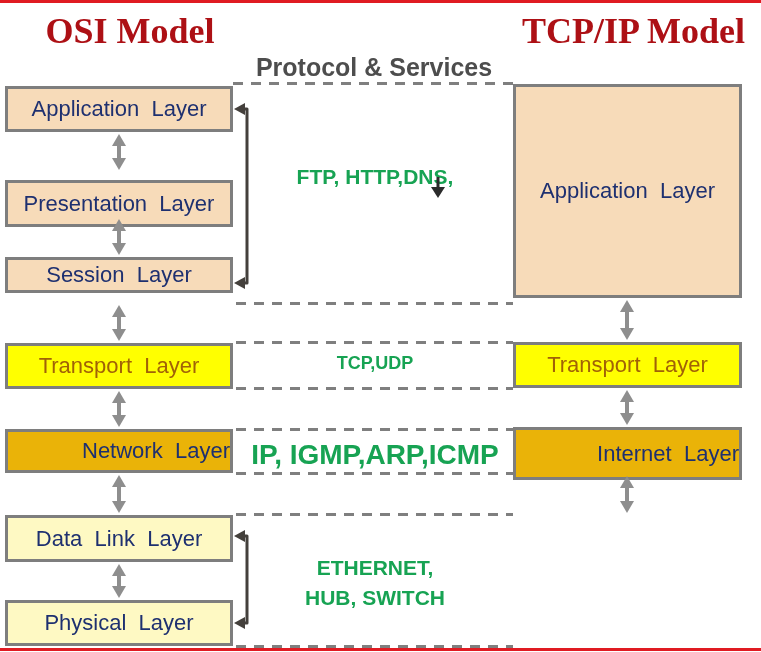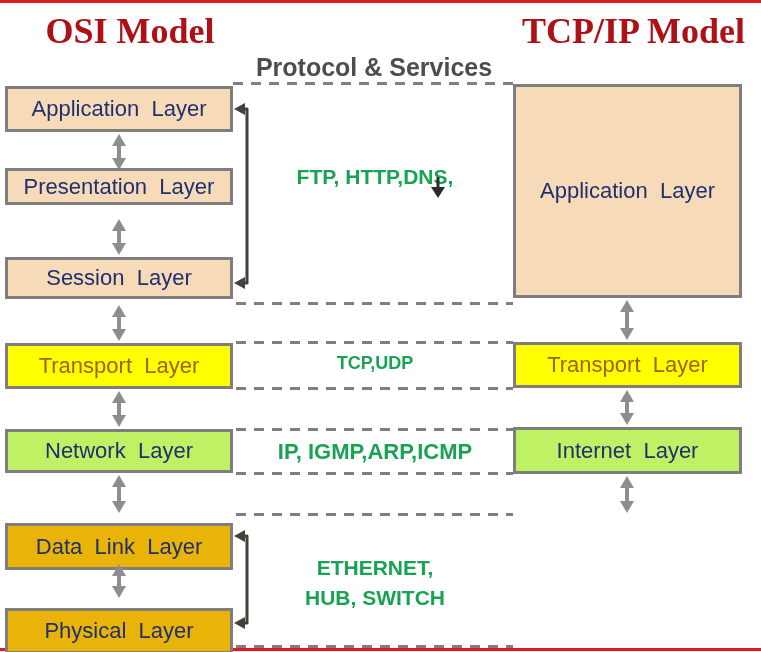--- a/index.html
+++ b/index.html
@@ -31,32 +31,32 @@
 
   .layer-box{
     position:absolute;box-sizing:border-box;border:3px solid #7e7e7e;
     display:flex;align-items:center;justify-content:center;text-align:center;
     font-size:22px;color:#1e3070;word-spacing:0.28em;z-index:2;
   }
   .col-left{left:5px;width:228px;}
   .col-right{left:513px;width:229px;}
   .fill-peach{background:#f7dbb9;}
   .fill-yellow{background:#ffff00;}
-  .fill-orange{background:#bef264;}
-  .fill-pink{background:#eab308;margin-top:8px;}
+  .fill-orange{background:#eab308;justify-content:flex-end;}
+  .fill-pink{background:#fef9c3;}
   .text-black{color:#a16207;}
   .wrap-label{max-width:182px;line-height:1.35;}
 
   .proto{
     position:absolute;left:237px;width:276px;text-align:center;
     color:#17a353;font-weight:bold;font-size:21px;z-index:2;
   }
   .proto-app{top:160px;line-height:33px;}
   .proto-transport{top:353px;font-size:18px;}
-  .proto-network{top:439px;font-size:22px;}
+  .proto-network{top:439px;font-size:28px;}
   .proto-link{top:553px;line-height:30px;}
 
   .overlay{position:absolute;left:0;top:0;z-index:3;pointer-events:none;}
 </style>
 </head>
 <body>
 
 <div class="canvas">
 
   <div class="red-rule rule-top"></div>
@@ -71,24 +71,24 @@
   <div class="dashed" style="left:236px;top:341px;width:277px;"></div>
   <div class="dashed" style="left:236px;top:387px;width:277px;"></div>
   <div class="dashed" style="left:236px;top:428px;width:277px;"></div>
   <div class="dashed" style="left:236px;top:472px;width:277px;"></div>
   <div class="dashed" style="left:236px;top:513px;width:277px;"></div>
   <div class="dashed" style="left:236px;top:645px;width:277px;"></div>
 
   <div class="layer-box col-left fill-peach" style="top:86px;height:46px;">
     <span>Application Layer</span>
   </div>
-  <div class="layer-box col-left fill-peach" style="top:168px;height:37px;">
+  <div class="layer-box col-left fill-peach" style="top:180px;height:47px;">
     <span>Presentation Layer</span>
   </div>
-  <div class="layer-box col-left fill-peach" style="top:257px;height:42px;">
+  <div class="layer-box col-left fill-peach" style="top:257px;height:36px;">
     <span>Session Layer</span>
   </div>
   <div class="layer-box col-left fill-yellow text-black" style="top:343px;height:46px;">
     <span>Transport Layer</span>
   </div>
   <div class="layer-box col-left fill-orange" style="top:429px;height:44px;">
     <span>Network Layer</span>
   </div>
   <div class="layer-box col-left fill-pink" style="top:515px;height:47px;">
     <span>Data Link Layer</span>
@@ -96,21 +96,21 @@
   <div class="layer-box col-left fill-pink" style="top:600px;height:46px;">
     <span>Physical Layer</span>
   </div>
 
   <div class="layer-box col-right fill-peach" style="top:84px;height:214px;">
     <span>Application Layer</span>
   </div>
   <div class="layer-box col-right fill-yellow text-black" style="top:342px;height:46px;">
     <span>Transport Layer</span>
   </div>
-  <div class="layer-box col-right fill-orange" style="top:427px;height:47px;">
+  <div class="layer-box col-right fill-orange" style="top:427px;height:53px;">
     <span>Internet Layer</span>
   </div>
 
   <div class="proto proto-app">
     <div>FTP, HTTP,DNS,</div>
   </div>
   <div class="proto proto-transport">TCP,UDP</div>
   <div class="proto proto-network">IP, IGMP,ARP,ICMP</div>
   <div class="proto proto-link">
     <div>ETHERNET,</div>

